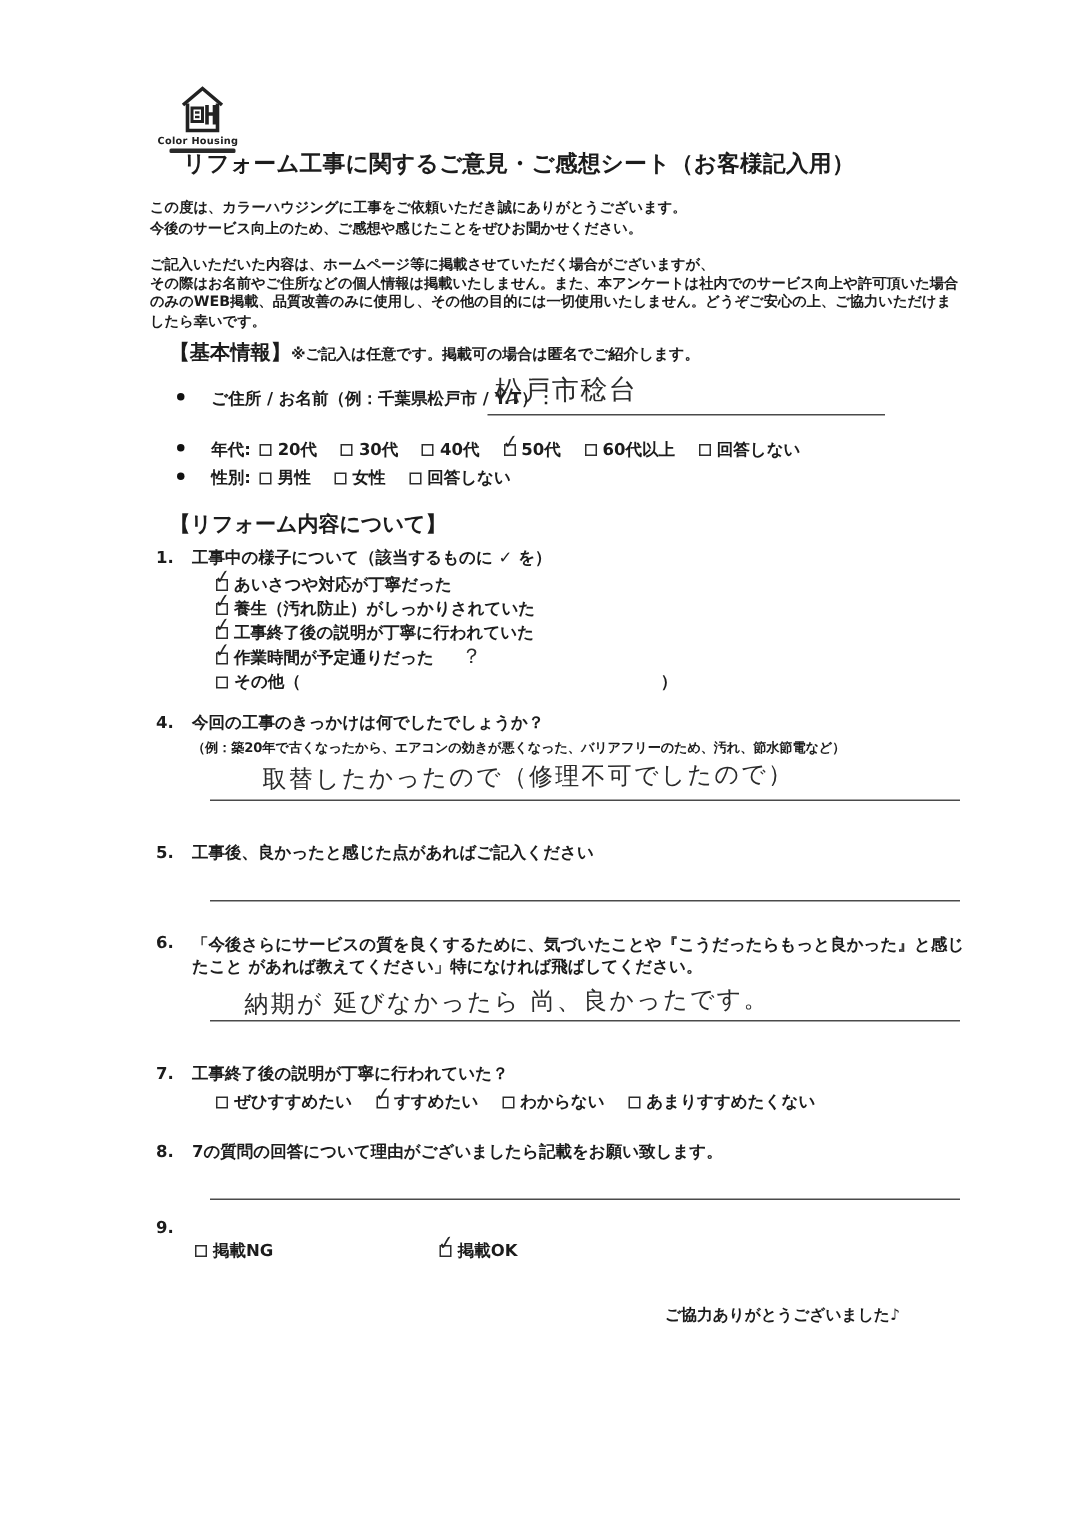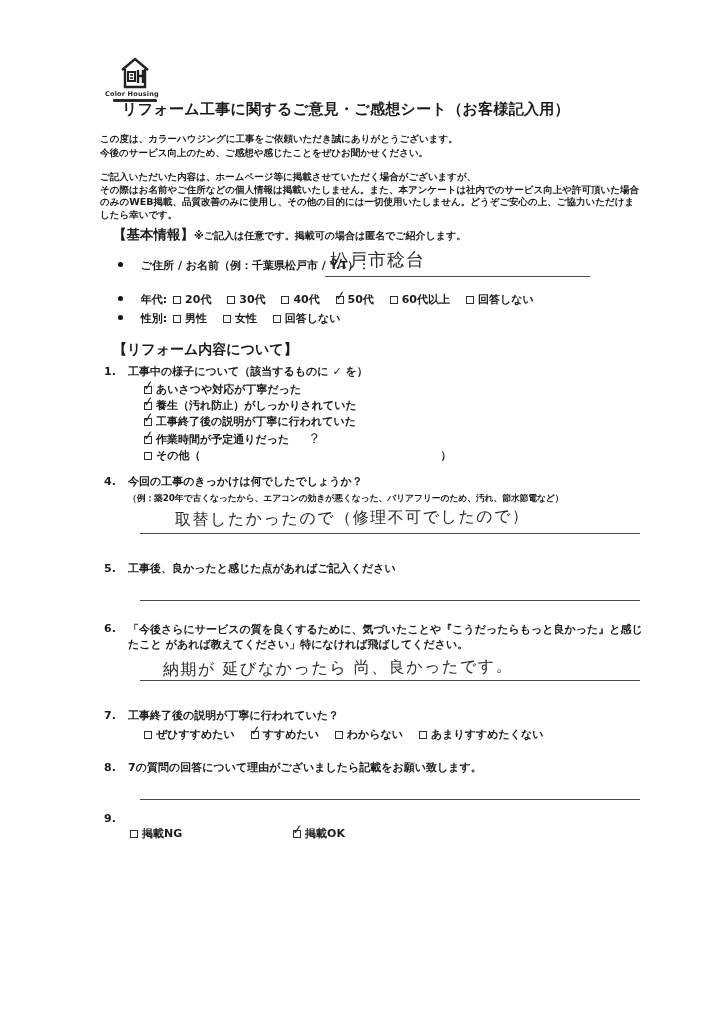--- a/index.html
+++ b/index.html
@@ -174,14 +174,15 @@
   <div class="ansline" style="left:140px;top:799px;width:500px;"></div>
 
   <div class="q" style="top:812px;width:548px;">
     <span class="qnum" style="float:left;">9.</span>
     <div style="margin:14px 0 0 24px;">
       <span style="margin-right:105px;"><span class="cb"></span><span>掲載NG</span></span>
       <span><span class="cb checked"></span><span>掲載OK</span></span>
     </div>
   </div>
 
+  <div class="closing">ご協力ありがとうございました♪</div>
 
 </div>
 
 </body></html>

